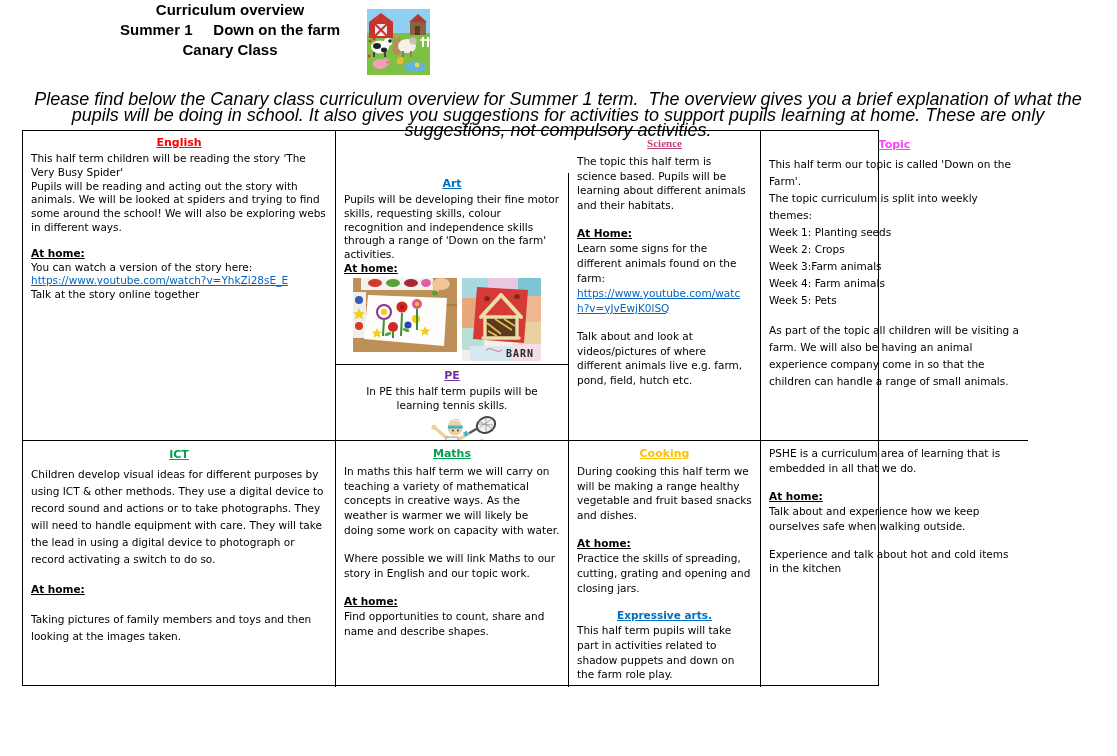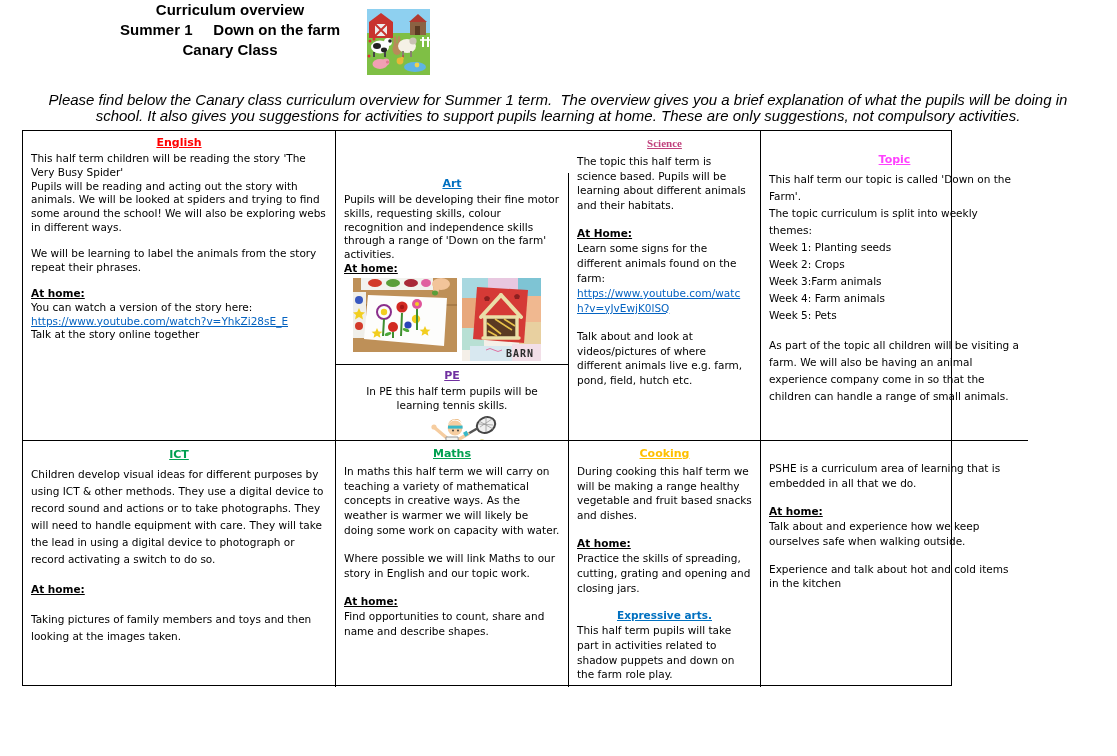--- a/index.html
+++ b/index.html
@@ -9,29 +9,29 @@
     background: #fff; font-family: "DejaVu Sans", sans-serif; color:#000;
     overflow: hidden;
   }
   
   .hdr { position:absolute; left:85px; top:0; width:290px; text-align:center;
          font-family:"Liberation Sans", sans-serif; font-weight:bold; font-size:15px; line-height:20px; }
   .hdr div { white-space: pre; }
   .farm-img { position:absolute; left:367px; top:9px; }
   
   .intro { position:absolute; left:30px; top:92px; width:1056px; text-align:center;
-           font-family:"Liberation Sans", sans-serif; font-style:italic; font-size:15px; line-height:15.5px;
+           font-family:"Liberation Sans", sans-serif; font-style:italic; font-size:18px; line-height:15.5px;
            white-space: pre-wrap; }
   
-  .curr-table { position:absolute; left:22px; top:130px; width:930px; height:556px;
+  .curr-table { position:absolute; left:22px; top:130px; width:857px; height:556px;
                 display:grid; grid-template-columns:313px 233px 192px 267px;
                 grid-template-rows:310px 246px; border:1px solid #000; }
   .cell { border-right:1px solid #000; border-bottom:1px solid #000;
           padding:5px 8px; font-size:10.5px; line-height:1.3; overflow:hidden; }
-  .last-col { border-right:none;margin-top:15px; }
+  .last-col { border-right:none; }
   .bot-row  { border-bottom:none; }
   .c-artpe { padding:0; display:flex; flex-direction:column;margin-top:42px; }
   .subcell { padding:4px 8px; font-size:10.5px; line-height:1.3; }
   .sub-art { height:192px; border-bottom:1px solid #000; }
   .sub-pe  { height:117px; text-align:center; }
   .cell-head { text-align:center; font-weight:bold; text-decoration:underline; font-size:11px; margin-bottom:2px; }
   .h-red    { color:#FF0000; }
   .h-blue   { color:#0070C0; }
   .h-purple { color:#7030A0; }
   .h-pink   { color:#C0407C;font-family:Liberation Serif, serif; }
@@ -105,21 +105,20 @@
   </div>
 
   <div class="intro">Please find below the Canary class curriculum overview for Summer 1 term.  The overview gives you a brief explanation of what the pupils will be doing in school. It also gives you suggestions for activities to support pupils learning at home. These are only suggestions, not compulsory activities.</div>
 
   <div class="curr-table">
 
     <div class="cell">
       <div class="cell-head h-red">English</div>
       <p class="mt-s">This half term children will be reading the story 'The Very Busy Spider'</p>
       <p>Pupils will be reading and acting out the story with animals. We will be looked at spiders and trying to find some around the school! We will also be exploring webs in different ways.</p>
-      <p class="mt">We will be learning to label the animals from the story repeat their phrases.</p>
       <p class="mt at-home">At home:</p>
       <p>You can watch a version of the story here:</p>
       <p><a class="link">https://www.youtube.com/watch?v=YhkZi28sE_E</a></p>
       <p>Talk at the story online together</p>
     </div>
 
     <div class="cell c-artpe">
       <div class="subcell sub-art">
         <div class="cell-head h-blue">Art</div>
         <p>Pupils will be developing their fine motor skills, requesting skills, colour recognition and independence skills through a range of 'Down on the farm' activities.</p>

